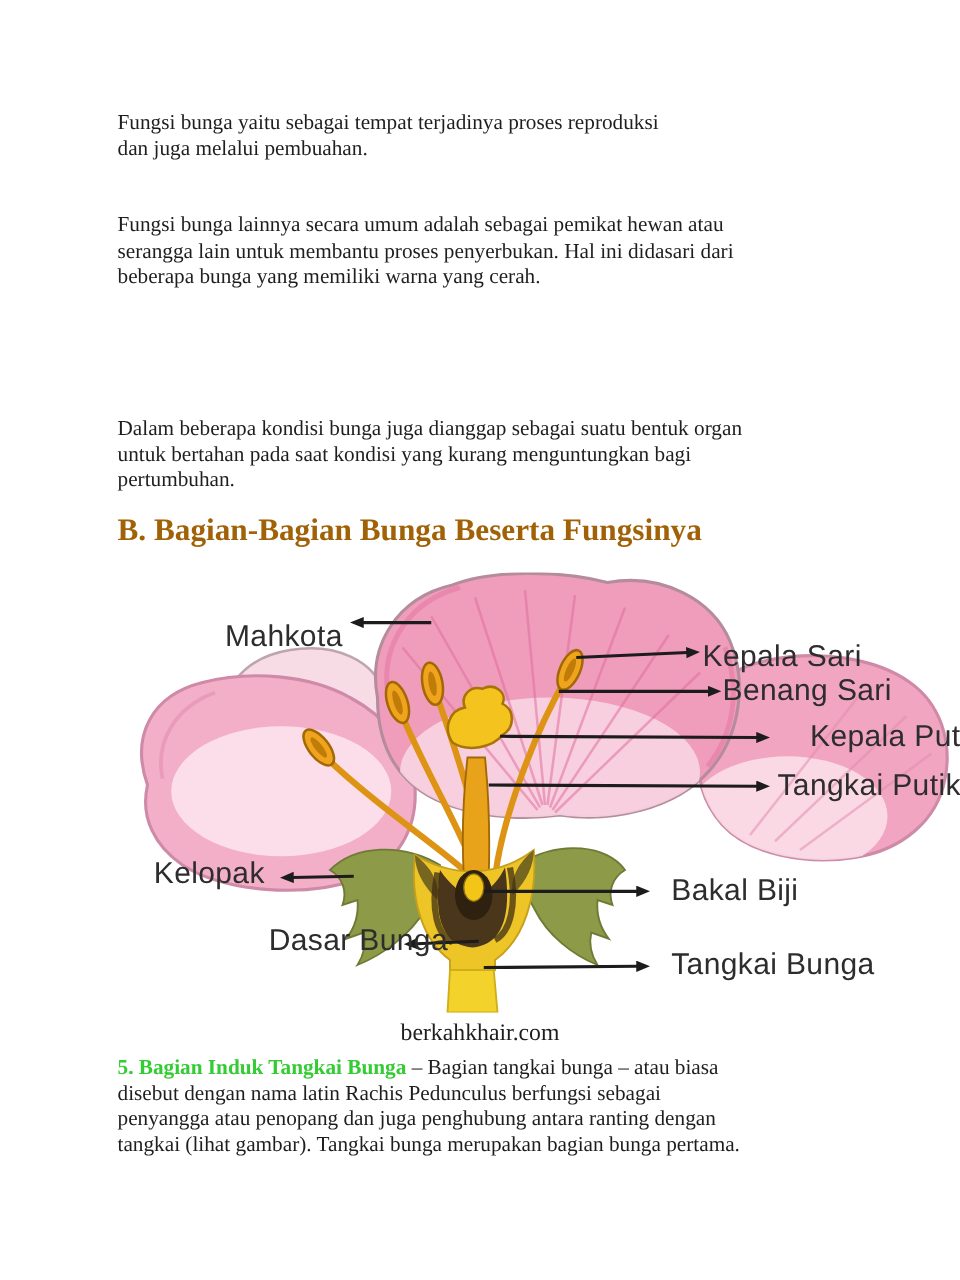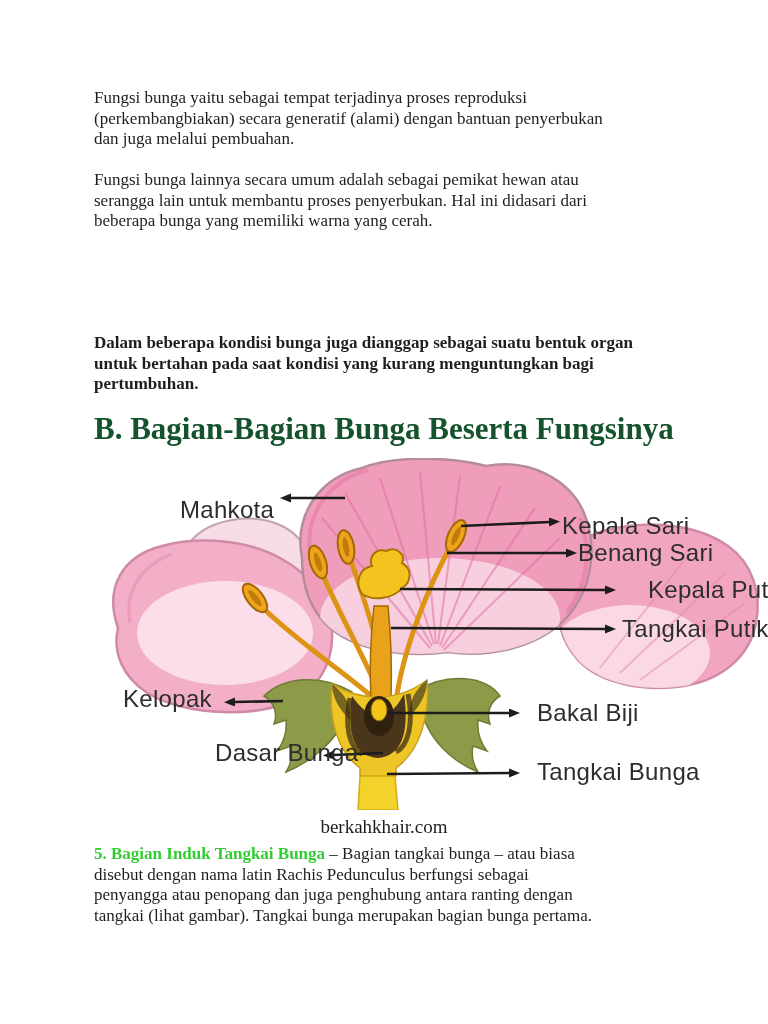--- a/index.html
+++ b/index.html
@@ -4,53 +4,52 @@
 <style>
   html,body{margin:0;padding:0;background:#ffffff;}
   .page{
     position:relative;width:768px;height:1024px;background:#ffffff;
     overflow:hidden;font-family:"Liberation Serif",serif;color:#1e1e1e;
   }
   .para{position:absolute;left:94px;width:588px;font-size:17px;line-height:20.5px;}
   .para .tline{white-space:pre-wrap;}
   .heading{
     position:absolute;left:94px;top:410px;width:640px;
-    font-family:"Liberation Serif",serif;font-size:31px;font-weight:bold;
-    color:#14532d;line-height:1.2;
+    font-family:"Liberation Serif",serif;font-size:25px;font-weight:bold;
+    color:#a16207;line-height:1.2;
   }
   .lead-green{font-weight:bold;color:#33cc33;}
   .site{
     position:absolute;top:816px;left:0;width:768px;text-align:center;
     font-size:19px;color:#1e1e1e;
   }
   .diagram-svg{position:absolute;left:0;top:458px;width:768px;height:352px;}
   .lbl{
     position:absolute;font-family:"Liberation Sans",sans-serif;font-size:24px;
     color:#2d2d2d;line-height:1;white-space:nowrap;letter-spacing:0.3px;
   }
 </style>
 </head>
 <body>
 
 <div class="page">
 
   <div class="para" style="top:88px;">
     <div class="tline">Fungsi bunga yaitu sebagai tempat terjadinya proses reproduksi</div>
-    <div class="tline">(perkembangbiakan) secara generatif (alami) dengan bantuan penyerbukan</div>
     <div class="tline">dan juga melalui pembuahan.</div>
   </div>
 
   <div class="para" style="top:170px;">
     <div class="tline">Fungsi bunga lainnya secara umum adalah sebagai pemikat hewan atau</div>
     <div class="tline">serangga lain untuk membantu proses penyerbukan. Hal ini didasari dari</div>
     <div class="tline">beberapa bunga yang memiliki warna yang cerah.</div>
   </div>
 
 
-  <div class="para" style="top:333px;font-weight:bold;">
+  <div class="para" style="top:333px;">
     <div class="tline">Dalam beberapa kondisi bunga juga dianggap sebagai suatu bentuk organ</div>
     <div class="tline">untuk bertahan pada saat kondisi yang kurang menguntungkan bagi</div>
     <div class="tline">pertumbuhan.</div>
   </div>
 
   <div class="heading">B. Bagian-Bagian Bunga Beserta Fungsinya</div>
 
   <svg class="diagram-svg" viewBox="0 0 768 352">
     <defs>
       <marker id="ah" markerWidth="12" markerHeight="10" refX="1" refY="4.5" orient="auto" markerUnits="userSpaceOnUse">

